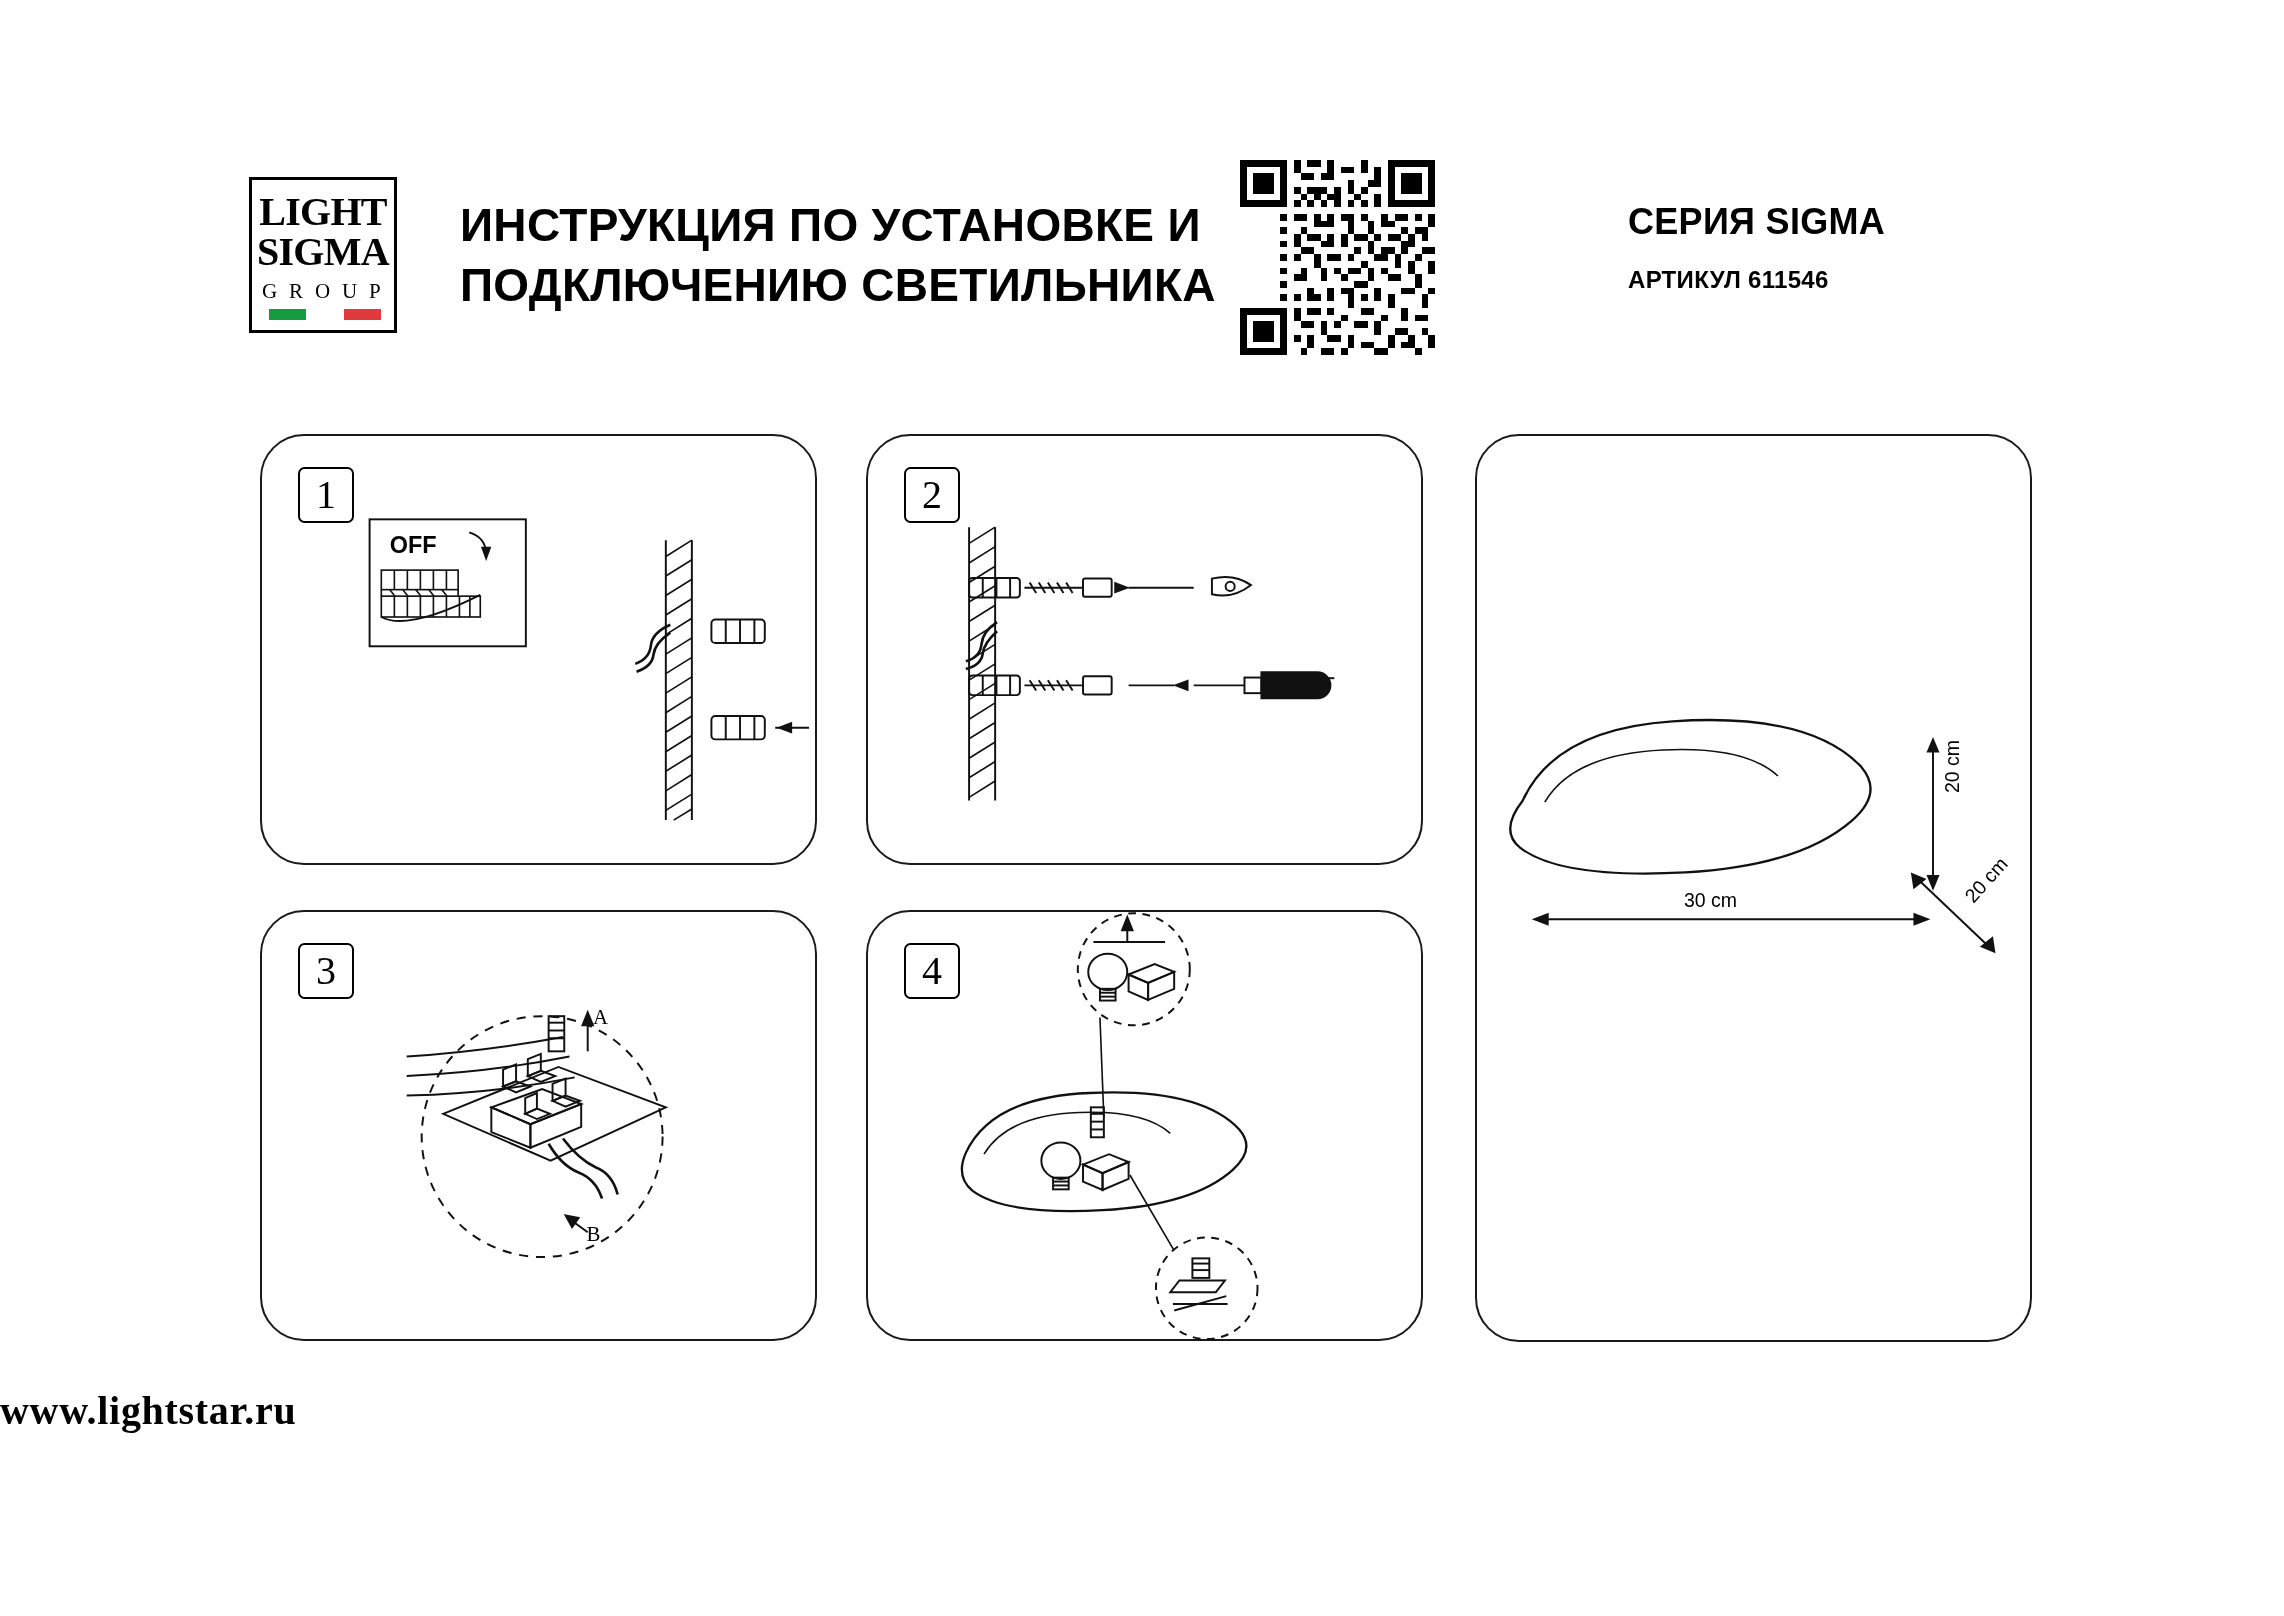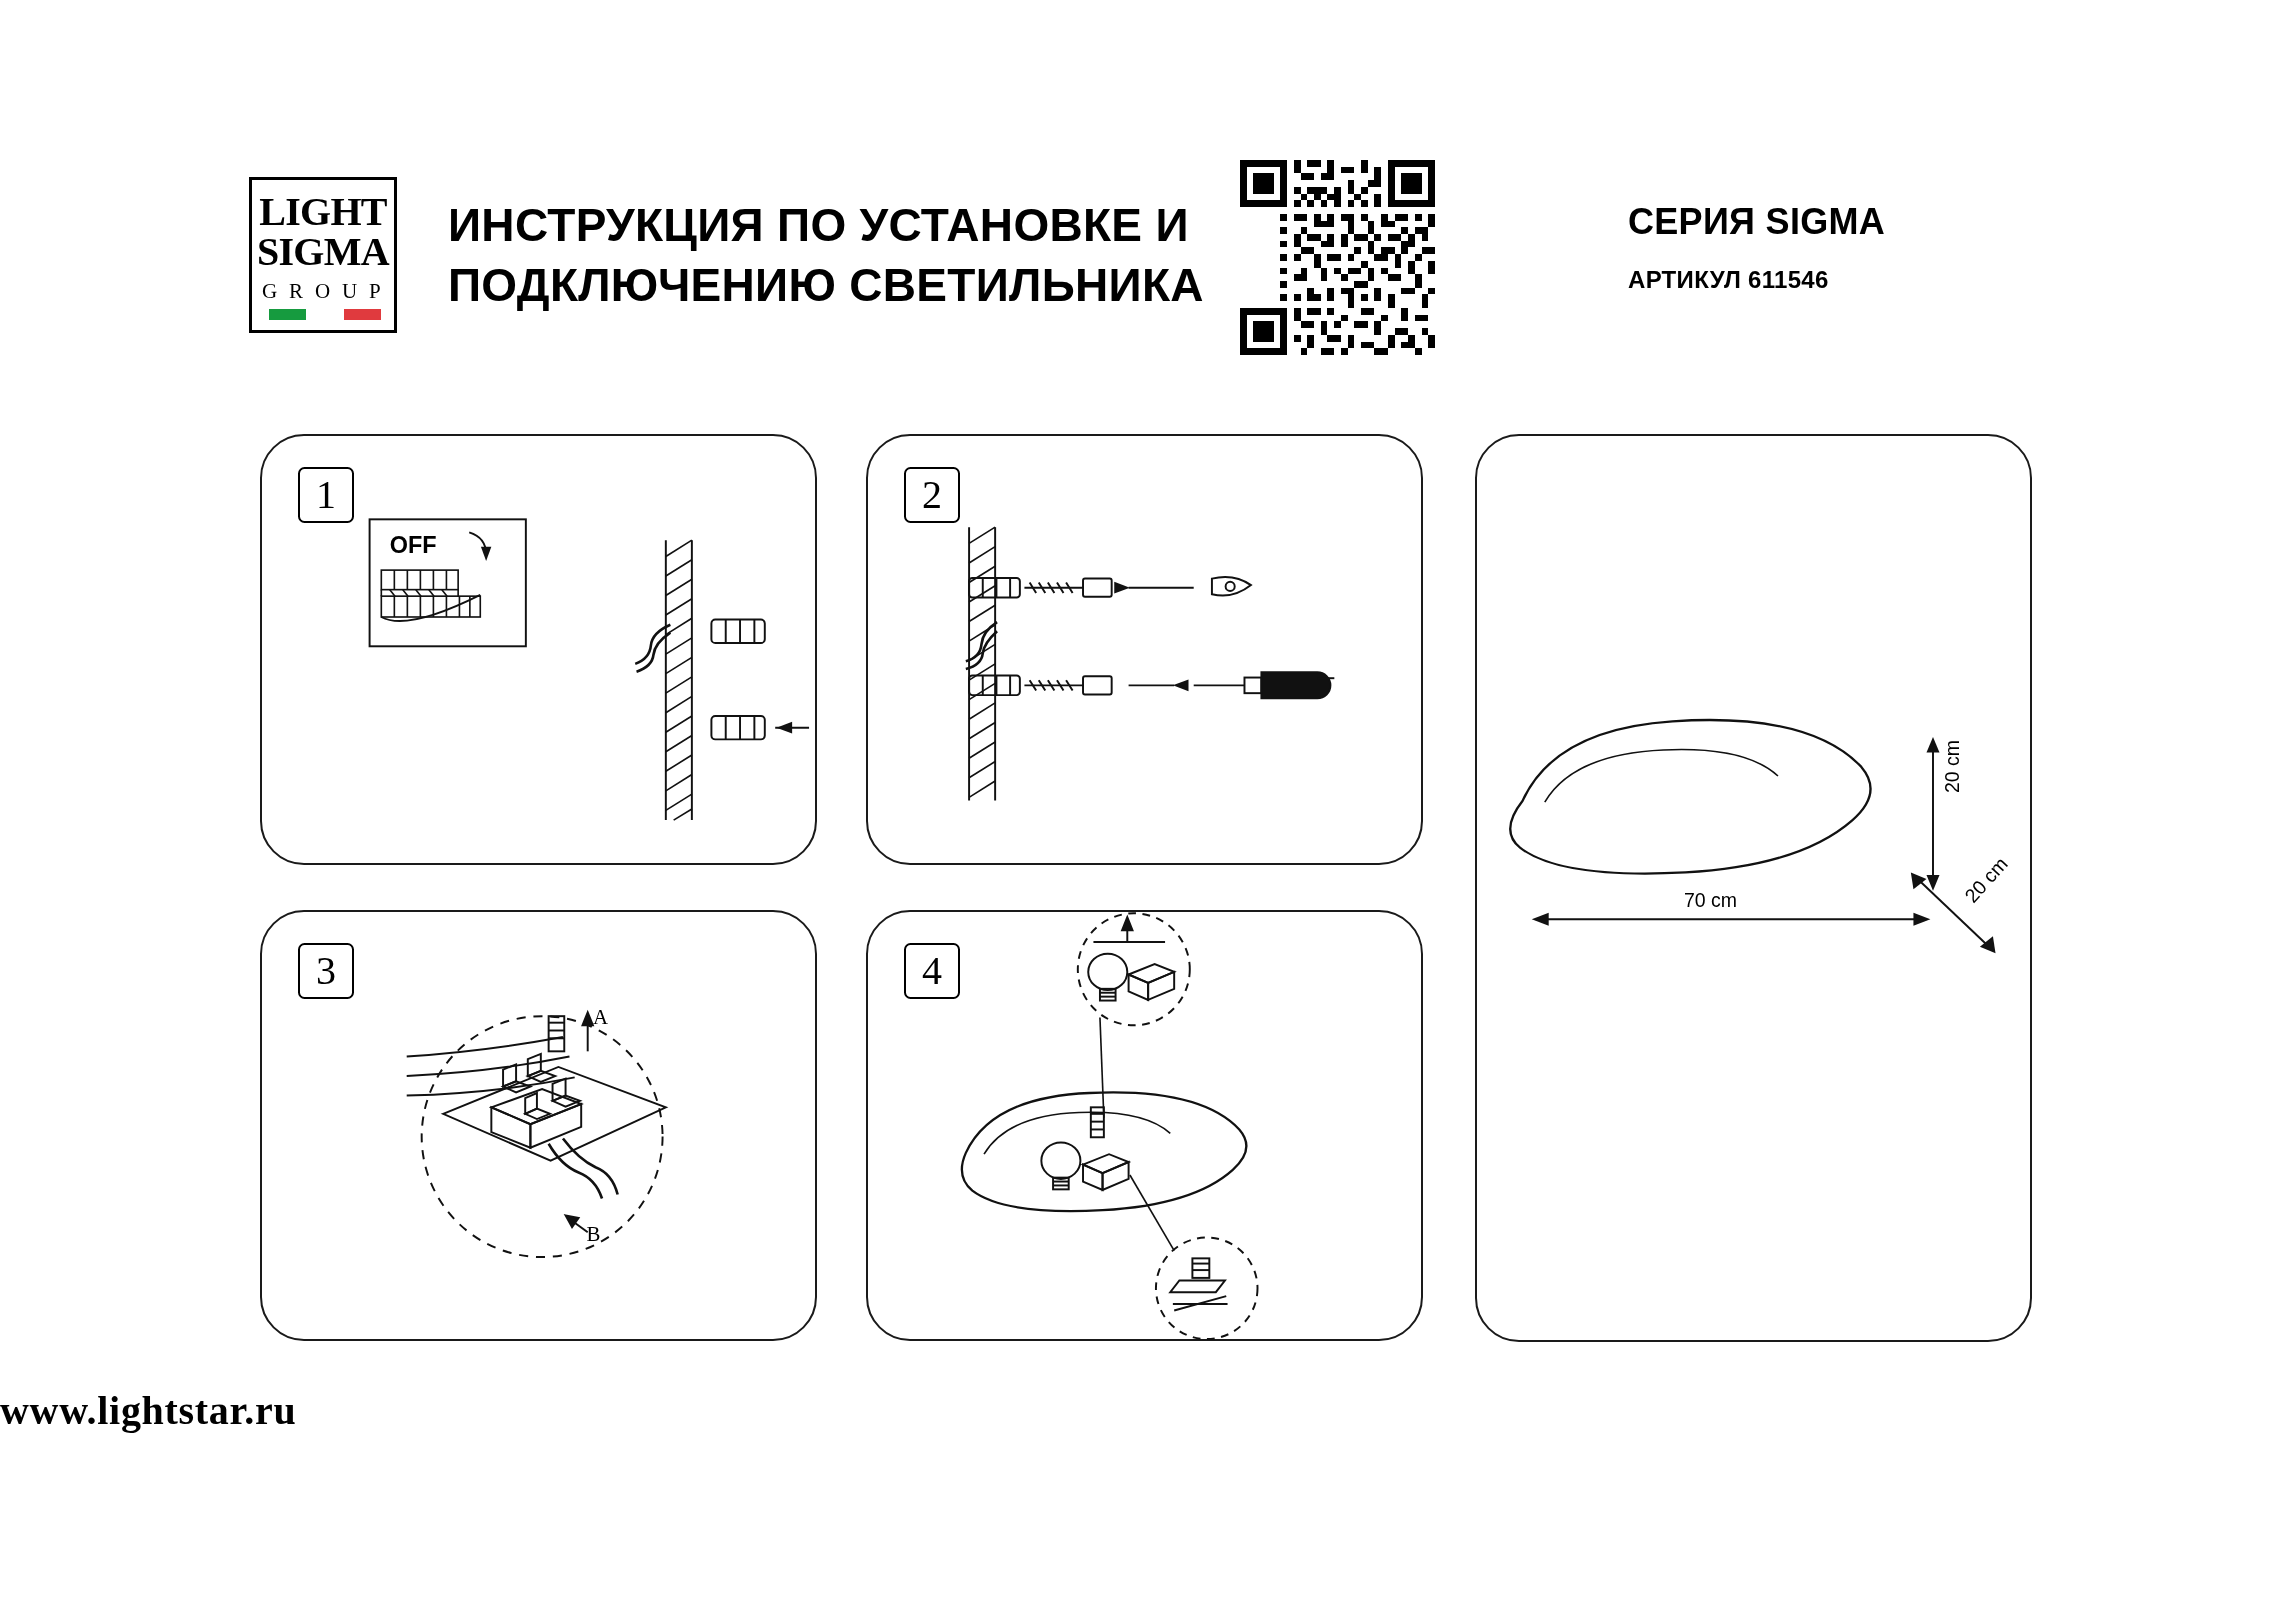--- a/index.html
+++ b/index.html
@@ -55,21 +55,21 @@
   #logo-flag {
     position: absolute;
     left: 17px; bottom: 10.4px;
     width: 112px; height: 10.4px;
     display: flex;
   }
   #logo-flag i { flex: 1 1 0; display: block; height: 100%; }
 
   #doc-title {
     position: absolute;
-    left: 448px; top: 195px;
+    left: 460px; top: 195px;
     width: 768px;
     font-weight: bold;
     font-size: 46px;
     line-height: 60px;
     letter-spacing: 0.3px;
   }
 
   #qr {
     position: absolute;
     left: 1240px; top: 160px;
@@ -587,19 +587,19 @@
     <path d="M700 462 l-10 24 h20 z" fill="#111"></path>
     <path d="M700 698 l-10 -24 h20 z" fill="#111"></path>
     <path d="M84 742 l26 -10 v20 z" fill="#111"></path>
     <path d="M696 742 l-26 -10 v20 z" fill="#111"></path>
     <path d="M666 670 l4 26 l20 -16 z" fill="#111"></path>
     <path d="M796 794 l-4 -26 l-20 16 z" fill="#111"></path>
   </svg>
 
   <div style="position:absolute;left:464px;top:357px;font-size:19.5px;font-family:'Liberation Sans',sans-serif;transform:rotate(-90deg);transform-origin:left top;white-space:nowrap;">20 cm</div>
 
-  <div style="position:absolute;left:207px;top:453px;font-size:19.5px;font-family:'Liberation Sans',sans-serif;white-space:nowrap;">70 cm</div>
+  <div style="position:absolute;left:207px;top:453px;font-size:19.5px;font-family:'Liberation Sans',sans-serif;white-space:nowrap;">30 cm</div>
 
   <div style="position:absolute;left:483px;top:456px;font-size:19.5px;font-family:'Liberation Sans',sans-serif;transform:rotate(-48deg);transform-origin:left top;white-space:nowrap;">20 cm</div>
 </div>
 
 <div id="footer">www.lightstar.ru</div>
 
 
 </body></html>

